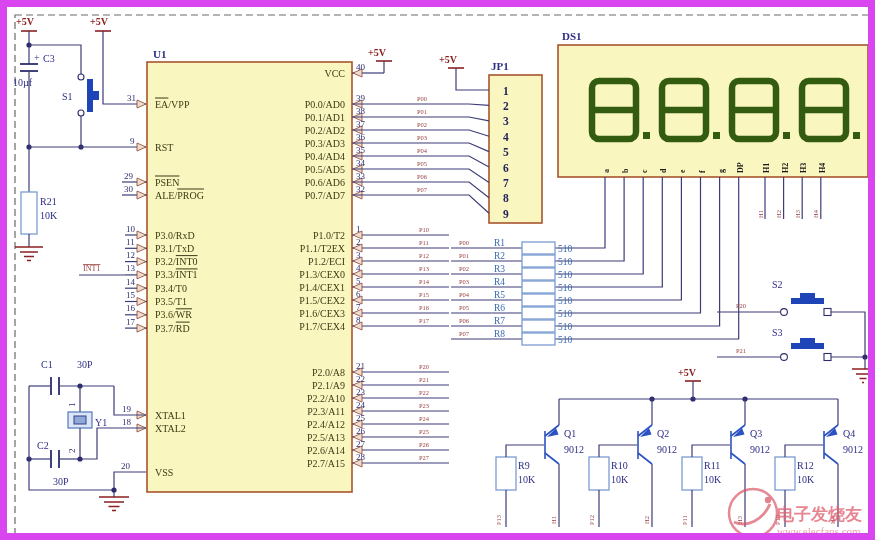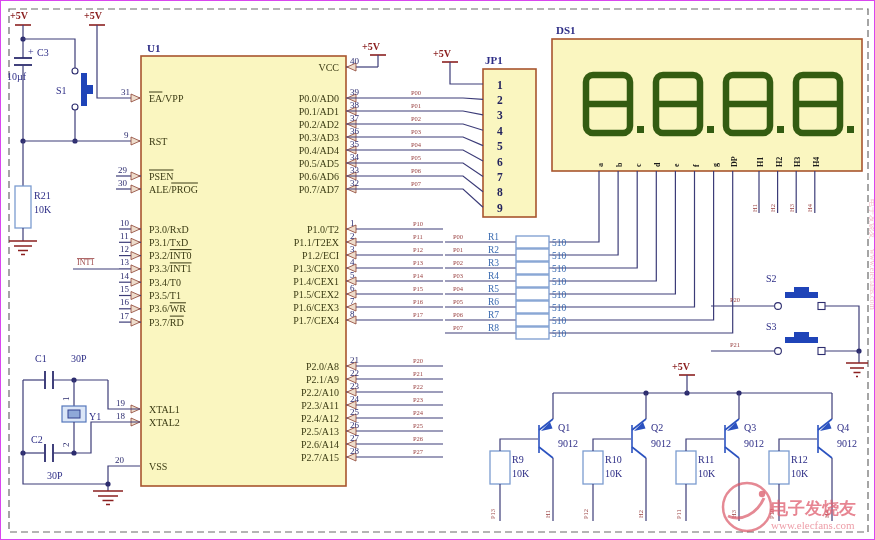--- a/index.html
+++ b/index.html
@@ -1,16 +1,16 @@
 <!DOCTYPE html>
 <html><head>
 <meta charset="utf-8">
 <style>
   html,body{margin:0;padding:0;background:#e8e8e8;}
-  #stage{width:875px;height:540px;background:#ffffff;position:relative;border:1px solid #d946ef;box-sizing:border-box;overflow:hidden;}
+  #stage{width:875px;height:540px;background:#ffffff;position:relative;border:7px solid #d946ef;box-sizing:border-box;overflow:hidden;}
   svg{display:block;}
   text{font-family:"Liberation Serif","DejaVu Serif",serif;}
   .w{stroke:#3c3c78;stroke-width:1.2;fill:none;}
   .chipbox{fill:#faf6c0;stroke:#a8552e;stroke-width:1.6;}
   .box{fill:#ffffff;stroke:#7b9cd0;stroke-width:1.3;}
   .dot{fill:#2c2c6e;}
   .pin{font-size:10px;fill:#3b3b14;}
   .num{font-size:9px;fill:#2e2e70;}
   .net{font-size:6.5px;fill:#9b4444;}
   .ov{text-decoration:overline;}

